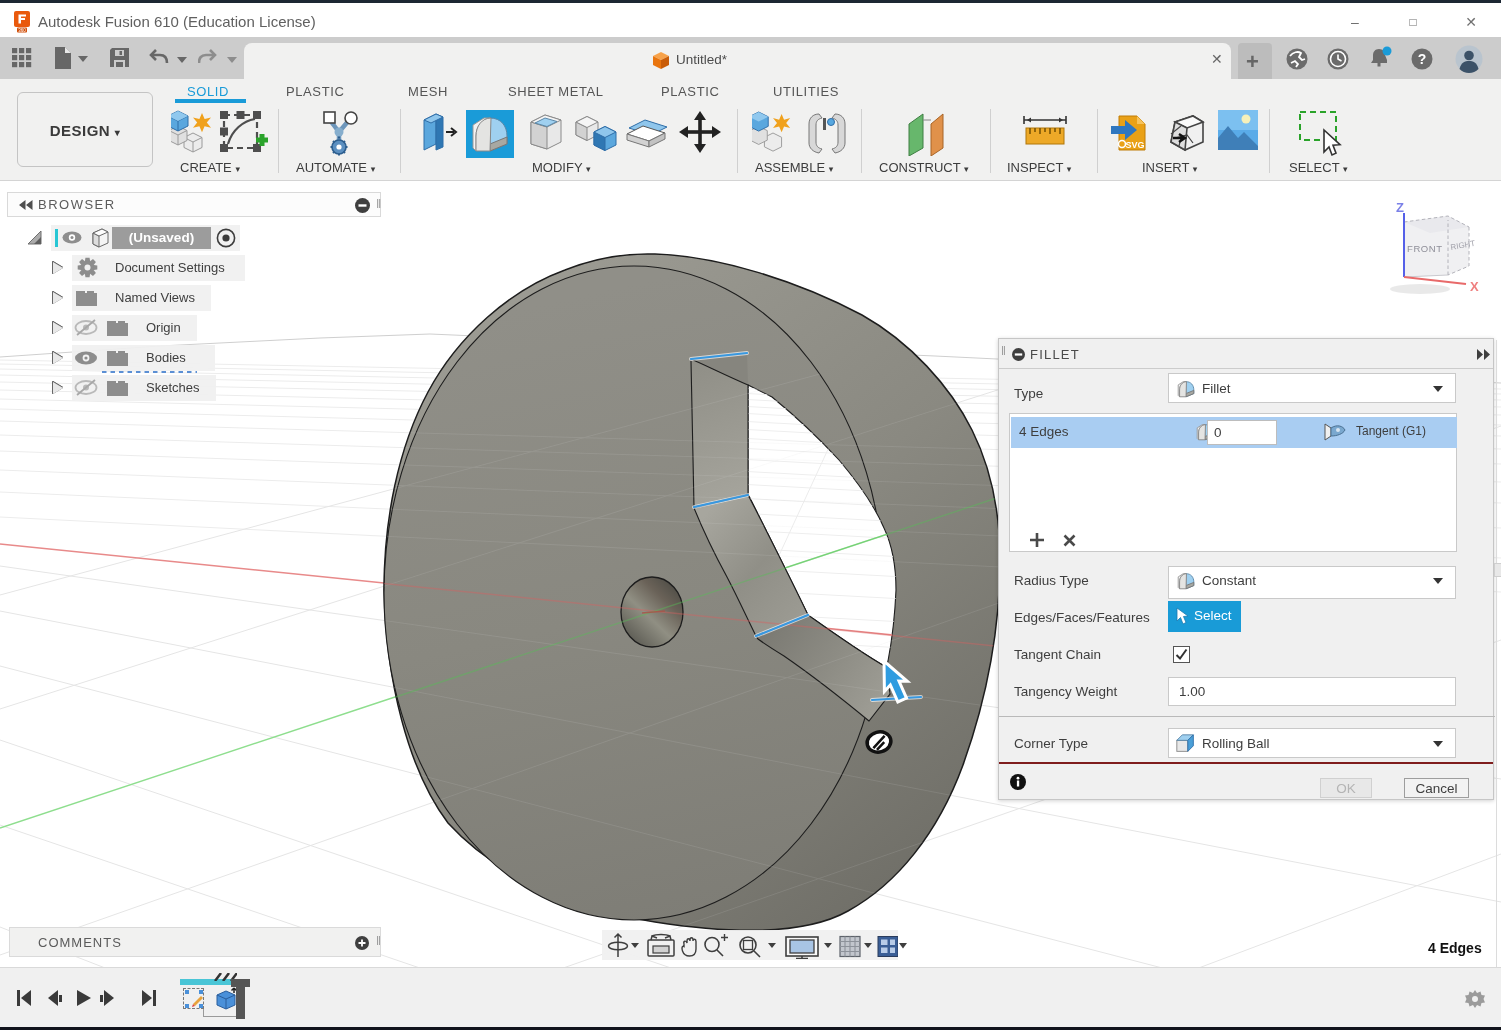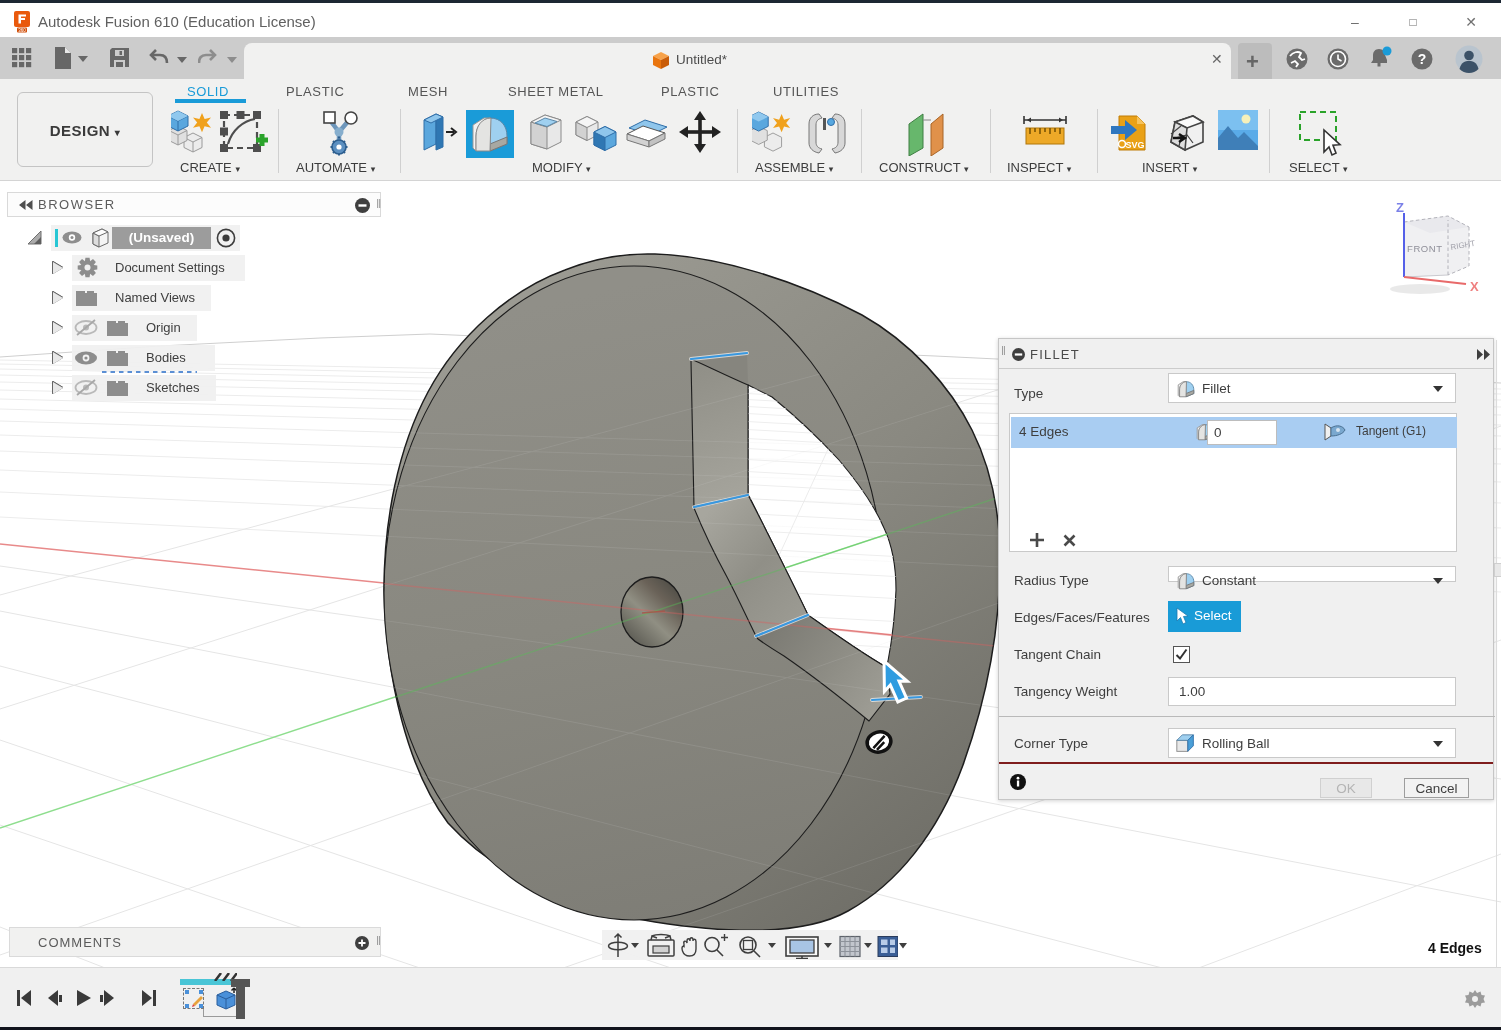--- a/index.html
+++ b/index.html
@@ -661,21 +661,21 @@
           <span class="abs" style="left:345px;top:7px;font-size:12px;color:#3e3e3e;">Tangent (G1)</span>
         </div>
         <svg class="abs" style="left:19px;top:118px;" width="16" height="16" viewBox="0 0 16 16">
             <path d="M8 1 V15 M1 8 H15" stroke="#4a4a4a" stroke-width="2.6"></path>
           </svg>
         <svg class="abs" style="left:53px;top:120px;" width="13" height="13" viewBox="0 0 13 13">
             <path d="M1.5 1.5 L11.5 11.5 M11.5 1.5 L1.5 11.5" stroke="#4a4a4a" stroke-width="2.6"></path>
           </svg>
       </div>
       <span class="dlabel" style="left:15px;top:234px;">Radius Type</span>
-      <div class="dfield" style="top:227px;height:16px;">
+      <div class="dfield" style="top:227px;height:33px;">
         <svg class="abs" style="left:6px;top:3px;" width="22" height="22" viewBox="0 0 48 48">
           <path d="M24 8 C 35 8 41 16 41 26 L41 34 L24 41 Z" fill="#9fd0f0" stroke="#5a87a8" stroke-width="2"></path>
           <path d="M41 27 L41 34 L24 41 L24 34 Z" fill="#a8a8a2" stroke="#777" stroke-width="2"></path>
           <path d="M7 15 L18 8 L24 8 C 16 10 10 16 10 26 L10 41 L7 38 Z" fill="#f2f2f2" stroke="#999" stroke-width="2"></path>
           <path d="M10 26 C 10 16 16 8 25 8 L24 41 L10 41 Z" fill="#e4e4e2" stroke="#888" stroke-width="2"></path>
         </svg>
         <span class="abs" style="left:33px;top:6px;font-size:13.5px;color:#3e3e3e;">Constant</span>
         <div class="dcaret" style="top:11px;"></div>
       </div>
       <span class="dlabel" style="left:15px;top:271px;">Edges/Faces/Features</span>

